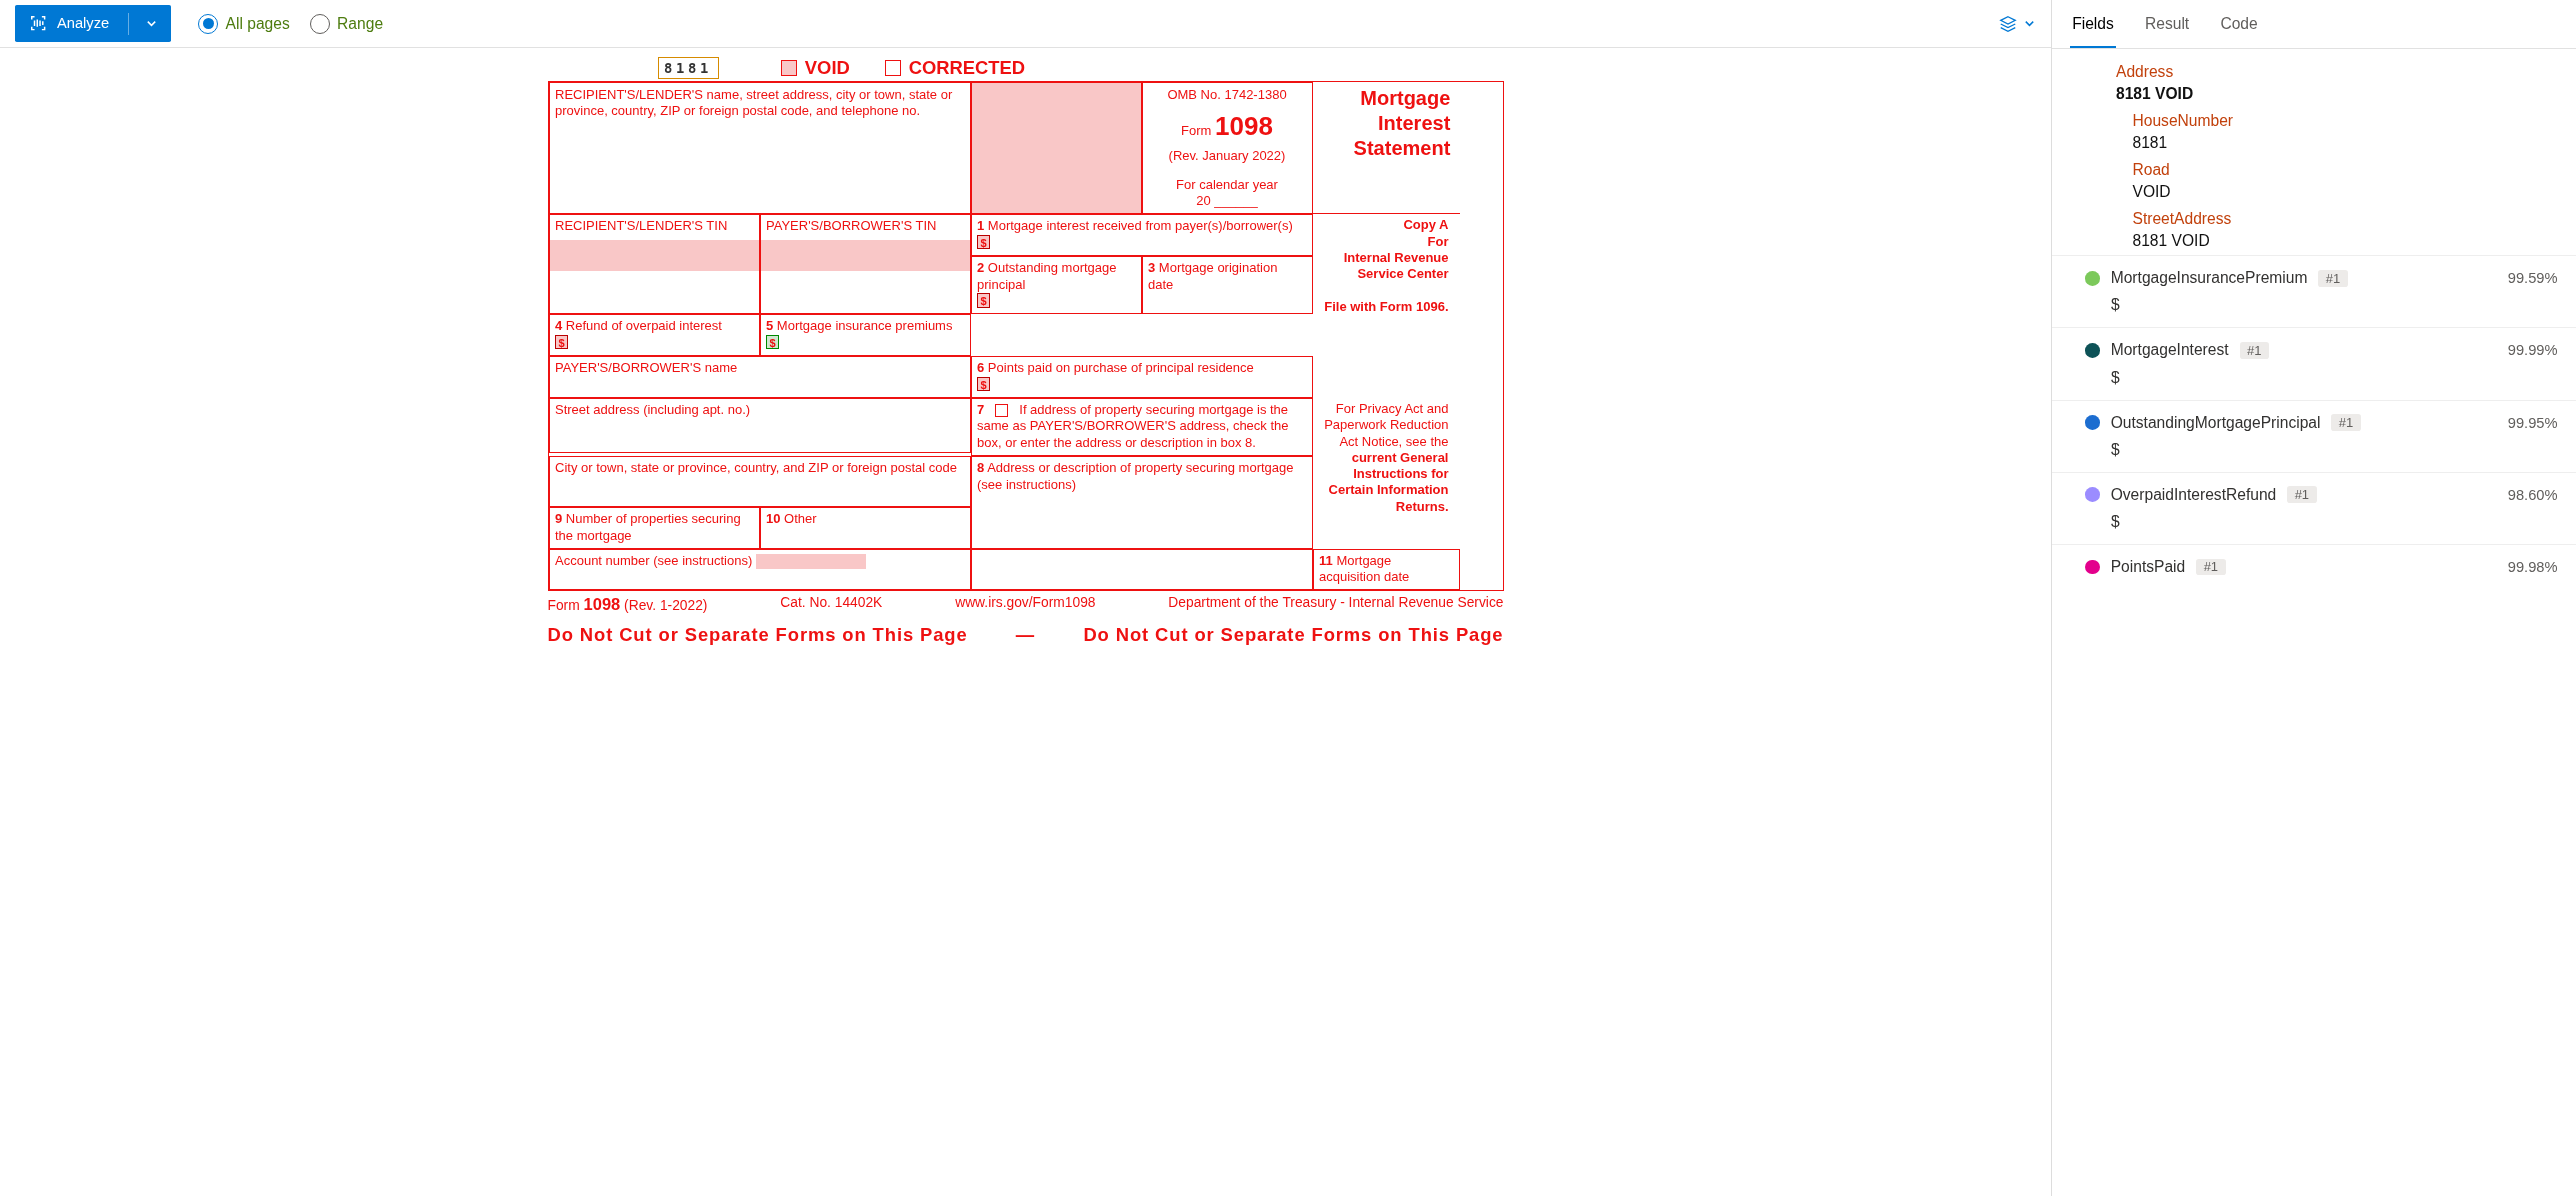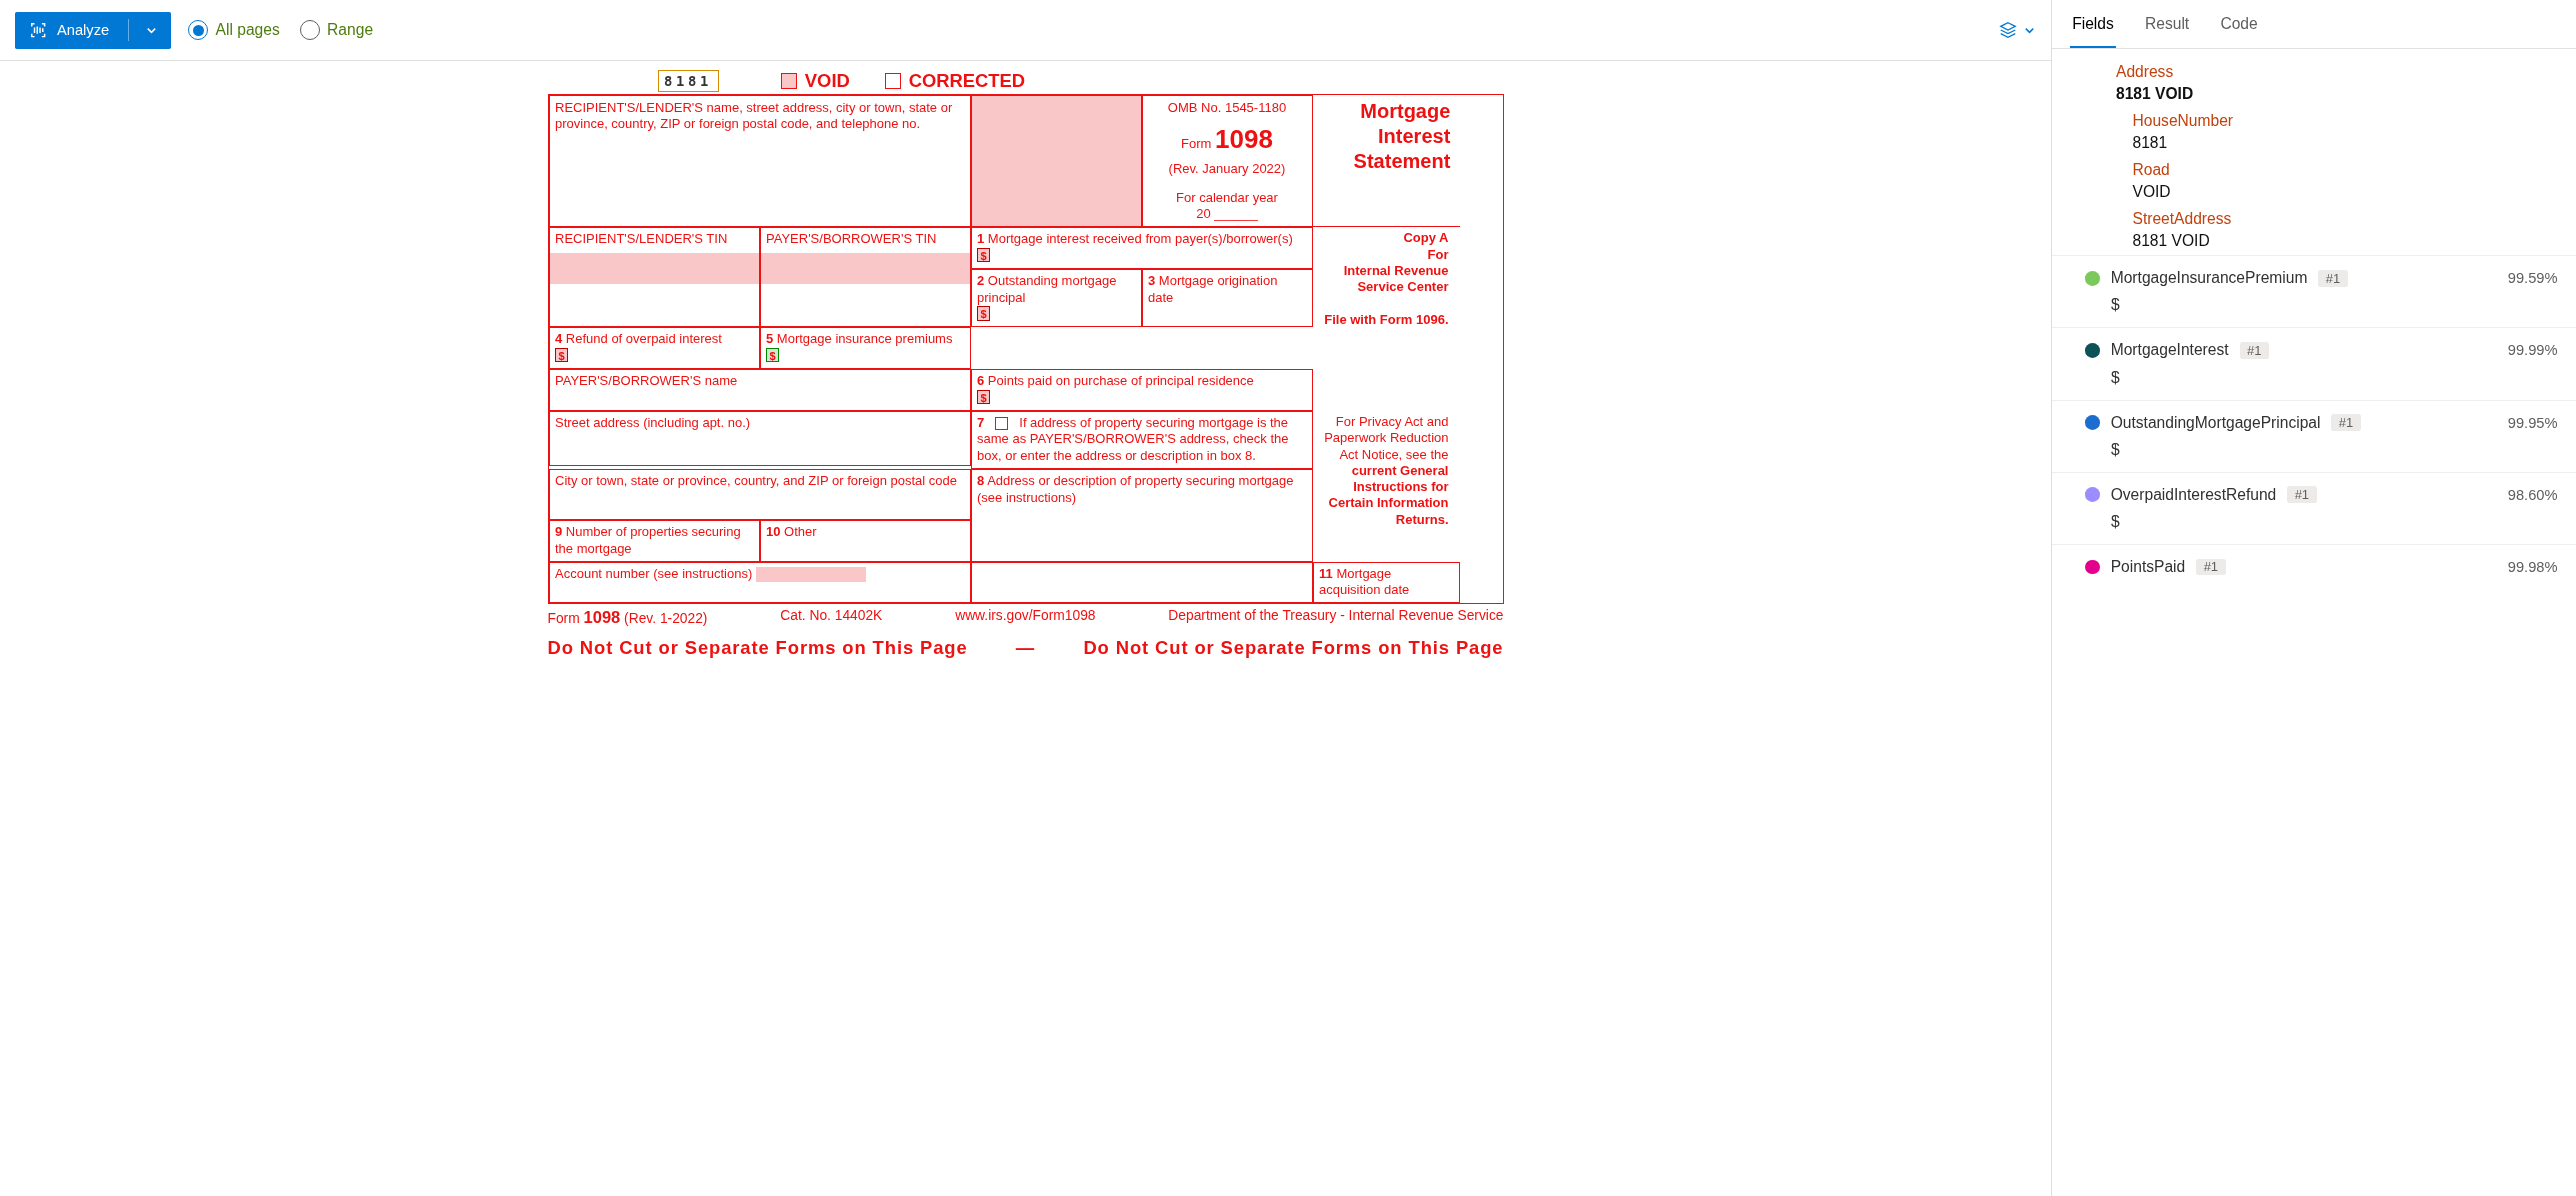--- a/index.html
+++ b/index.html
@@ -1,18 +1,18 @@
 <!DOCTYPE html>
 <html style="font-size:14.7px"><head>
 <meta charset="utf-8">
 <style>
 *{box-sizing:border-box;margin:0;padding:0;font-family:"Segoe UI",Arial,sans-serif}
 body{display:flex;height:100vh;background:#fff;overflow:hidden}
 .left-pane{flex:1;display:flex;flex-direction:column;border-right:0.9px solid #ddd;min-width:0}
-.toolbar{height:61px;border-bottom:0.9px solid #e1e1e1;display:flex;align-items:center;padding:0 14.7px;gap:17px}
+.toolbar{height:48px;border-bottom:0.9px solid #e1e1e1;display:flex;align-items:center;padding:0 14.7px;gap:27px}
 .analyze-btn{background:#0078d4;color:#fff;border:none;height:37px;display:flex;align-items:center;border-radius:1.8px;font-size:14.7px;cursor:pointer}
 .analyze-main{display:flex;align-items:center;gap:9.2px;padding:0 14.7px}
 .analyze-sep{width:0.9px;height:22px;background:rgba(255,255,255,.4);margin:0 3.7px}
 .analyze-chev{padding:0 13px}
 .radio-row{display:flex;align-items:center;gap:20px}
 .radio{display:flex;align-items:center;gap:7.4px;font-size:15.6px;color:#4d7c0f;cursor:pointer}
 .radio-circle{width:20px;height:20px;border-radius:50%;border:1.4px solid #605e5c;display:flex;align-items:center;justify-content:center}
 .radio.selected .radio-circle{border-color:#0078d4}
 .radio.selected .radio-dot{width:11px;height:11px;border-radius:50%;background:#0078d4}
 .toolbar-spacer{flex:1}
@@ -102,21 +102,21 @@
         <span class="mark-label">VOID</span>
         <span style="width:27.6px"></span>
         <span class="chk"></span>
         <span class="mark-label">CORRECTED</span>
       </div>
 
       <div class="form-grid">
         <div class="cell" style="grid-column:1/3;grid-row:1/4">RECIPIENT'S/LENDER'S name, street address, city or town, state or province, country, ZIP or foreign postal code, and telephone no.</div>
         <div class="cell pink-bg" style="grid-column:3/4;grid-row:1/4"></div>
         <div class="cell" style="grid-column:4/5;grid-row:1/4;text-align:center">
-          <div>OMB No. 1545-1180</div>
+          <div>OMB No. 1742-1380</div>
           <div style="margin-top:7.4px"><span>Form</span> <span style="font-size:26px;font-weight:bold">1098</span></div>
           <div style="margin-top:5.5px">(Rev. January 2022)</div>
           <div style="margin-top:12px">For calendar year</div>
           <div><span>20</span> ______</div>
         </div>
         <div class="cell big-title" style="grid-column:5/6;grid-row:1/4;border-left:none;border-top:none;border-right:none">Mortgage Interest Statement</div>
 
         <div class="cell" style="grid-column:3/5"><span class="num">1</span> <span>Mortgage interest received from payer(s)/borrower(s)</span><br><span class="dollar">$</span></div>
         <div class="cell right-col" style="grid-column:5/6;grid-row:4/8;border:none">
           <div style="font-size:13px">Copy A</div>

